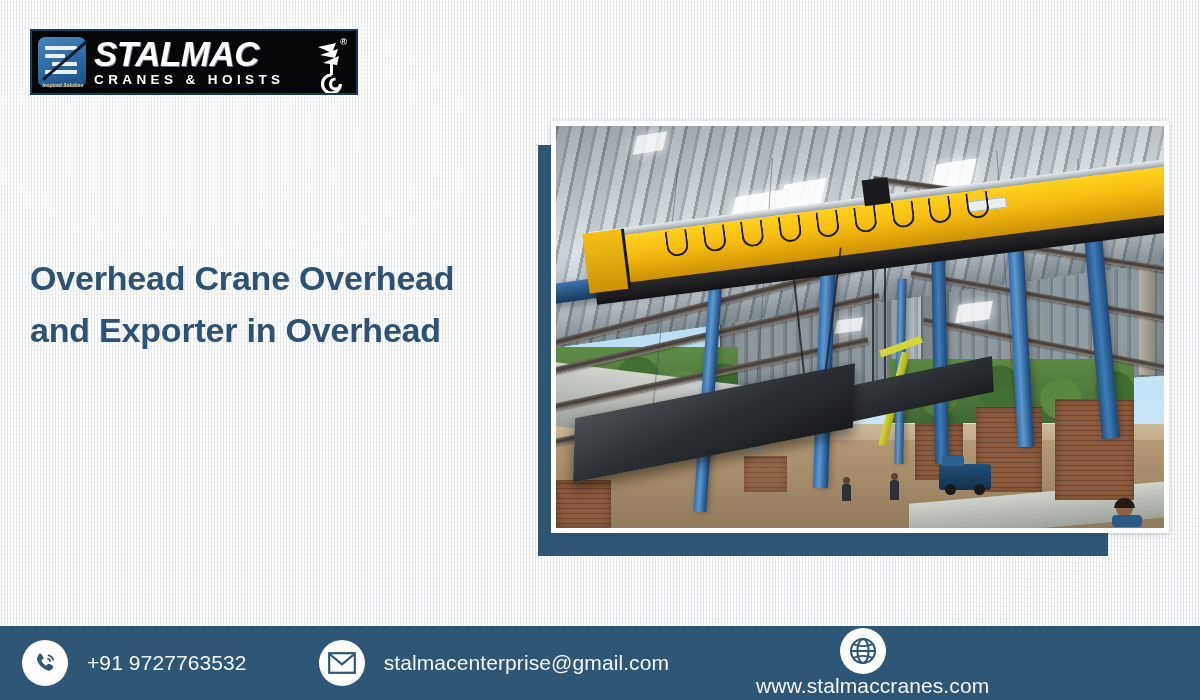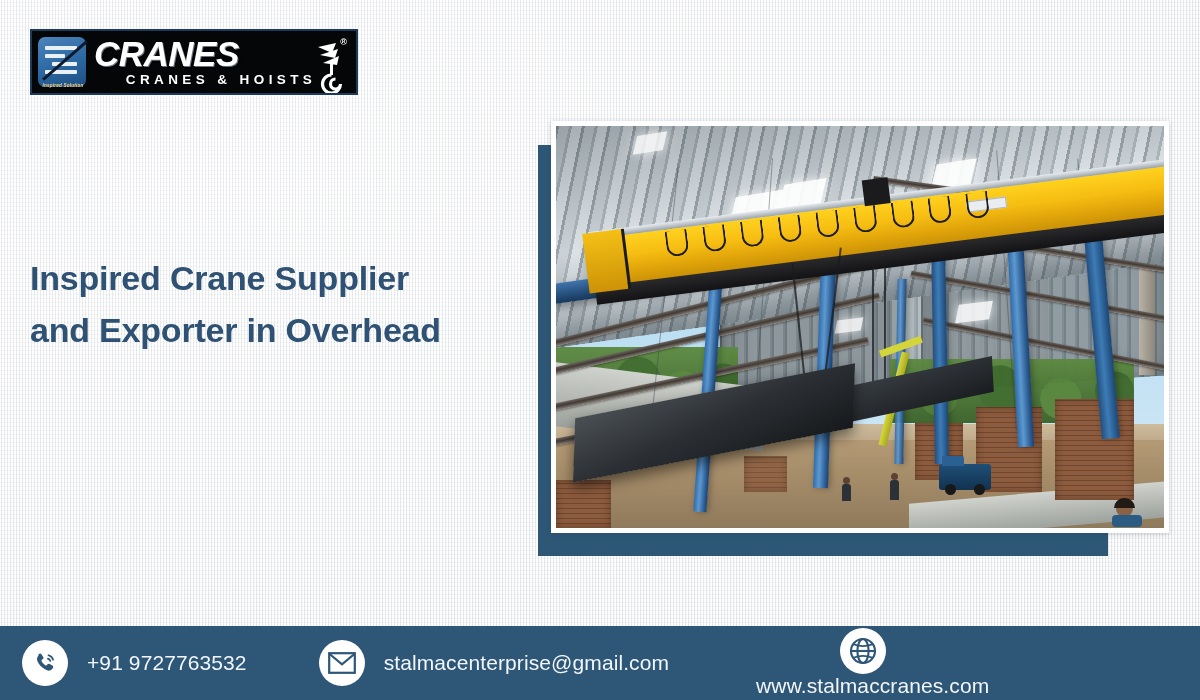--- a/index.html
+++ b/index.html
@@ -62,21 +62,20 @@
     font-weight:bold; font-style:italic;
     font-size:35px; line-height:34px;
     letter-spacing:-0.5px;
     color:#ffffff;
     text-shadow:1px 1px 0 #6a7380, 2px 2px 2px rgba(0,0,0,.8);
   }
   #logo-sub {
     font-size:13.5px; font-weight:bold; letter-spacing:4.4px;
     color:#ffffff; line-height:15px; margin-top:1px;
     text-shadow:1px 1px 0 rgba(0,0,0,.6);
-    text-align:center;
   }
   #logo-hook { position:absolute; right:2px; top:4px; width:34px; height:52px; }
   #logo-reg {
     position:absolute; right:1px; top:0px;
     font-size:9px; color:#ffffff; font-weight:bold;
   }
 
   
   #headline {
     position:absolute; left:30px; top:252px;
@@ -333,35 +332,35 @@
   <div id="logo-block">
     <div id="logo-mark">
       <span class="sline sl1"></span>
       <span class="sline sl2"></span>
       <span class="sline sl3"></span>
       <span class="sline sl4"></span>
       <span class="diag"></span>
       <span class="tag">Inspired Solution</span>
     </div>
     <div id="logo-words">
-      <div id="logo-title">CRANES</div>
+      <div id="logo-title">STALMAC</div>
       <div id="logo-sub">CRANES &amp; HOISTS</div>
       <svg id="logo-hook" viewBox="0 0 34 52">
         <path d="M6 6 L24 2 L20 12 Z" fill="#ffffff"></path>
         <path d="M8 14 L26 8 L23 17 Z" fill="#ffffff"></path>
         <path d="M11 22 L27 15 L25 24 Z" fill="#ffffff"></path>
         <rect x="18" y="20" width="3" height="14" fill="#ffffff"></rect>
         <path d="M19.5 34 a9 9 0 1 0 9 9 a5 5 0 1 1 -5 -5" fill="none" stroke="#ffffff" stroke-width="3.2"></path>
       </svg>
       <span id="logo-reg">®</span>
     </div>
   </div>
 
   <h1 id="headline">
-    <span class="ln">Inspired Crane Supplier</span>
+    <span class="ln">Overhead Crane Overhead</span>
     <span class="ln">and Exporter in Overhead</span>
   </h1>
 
   <div id="photo-accent"></div>
 
   <div id="photo-frame">
     <div id="photo" title="Overhead EOT crane installed inside an industrial steel warehouse under construction">
 
       <div class="sky"></div>
 

